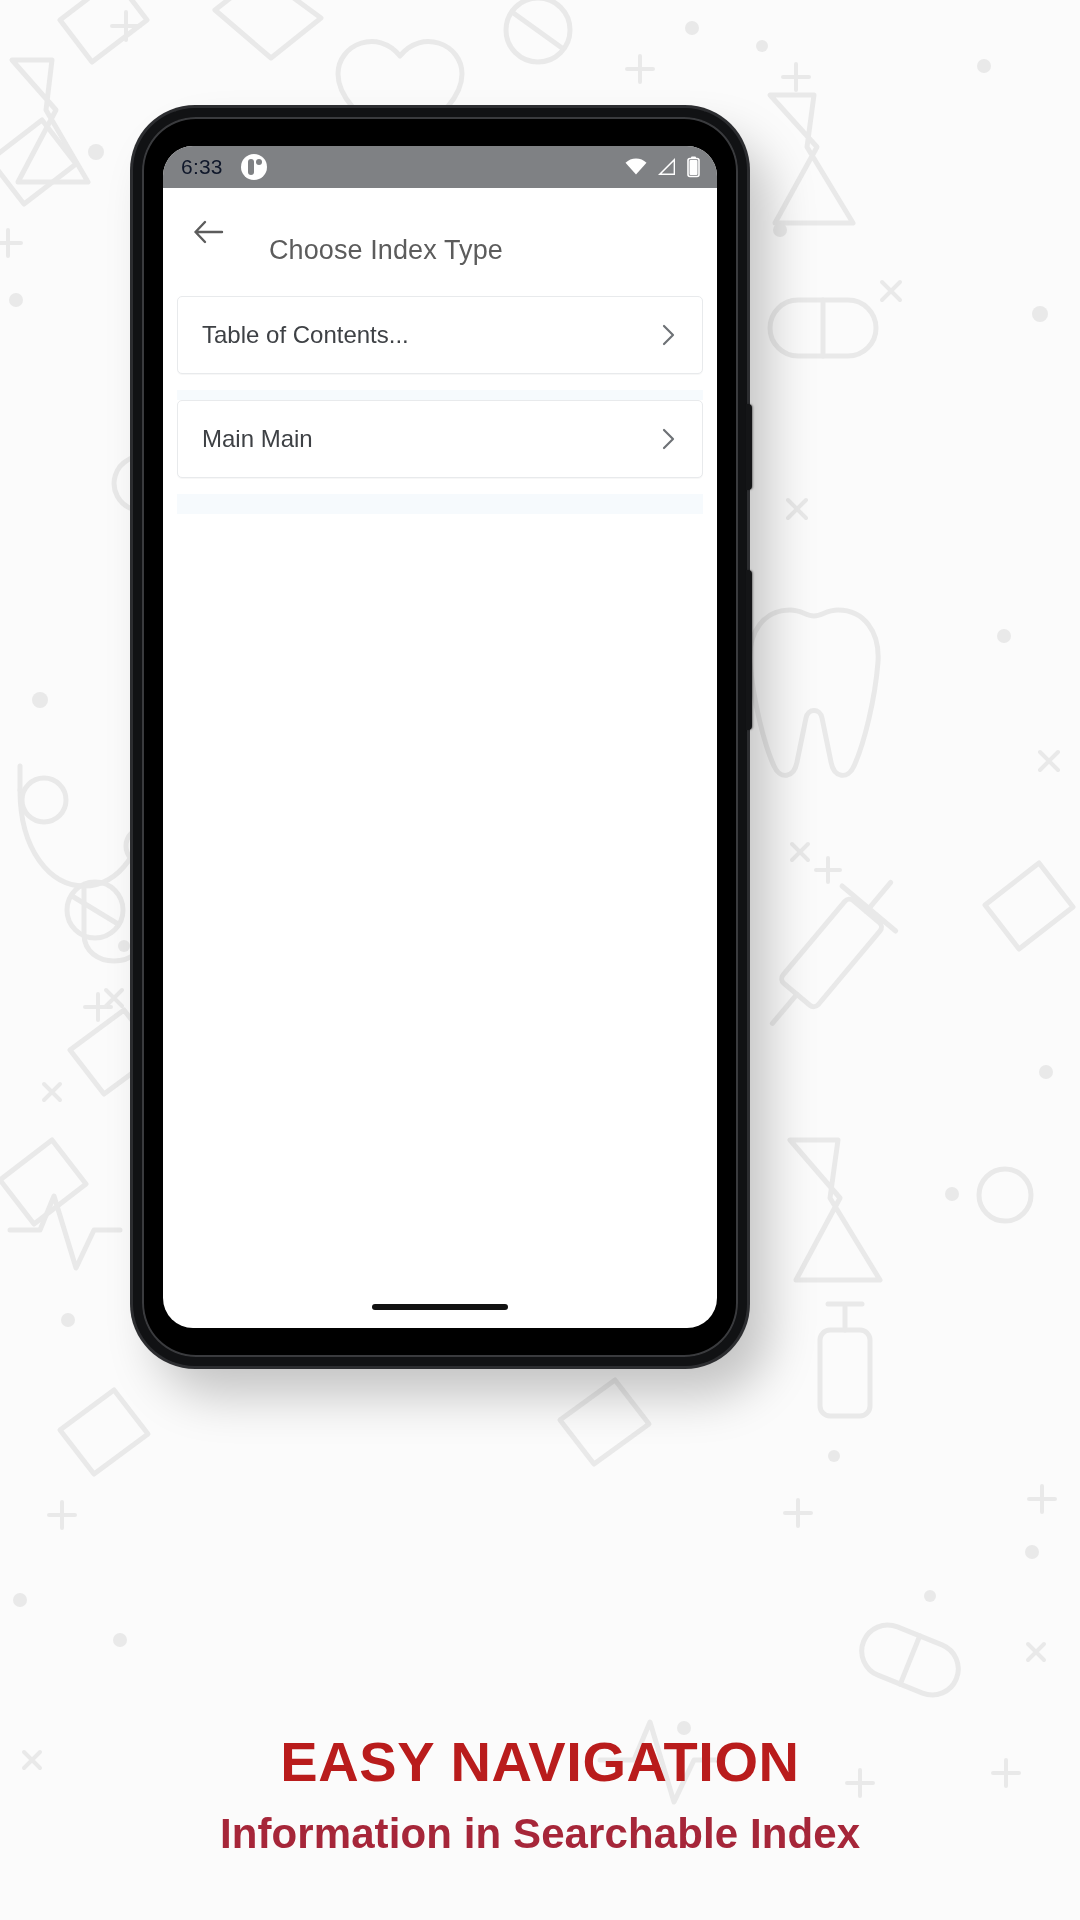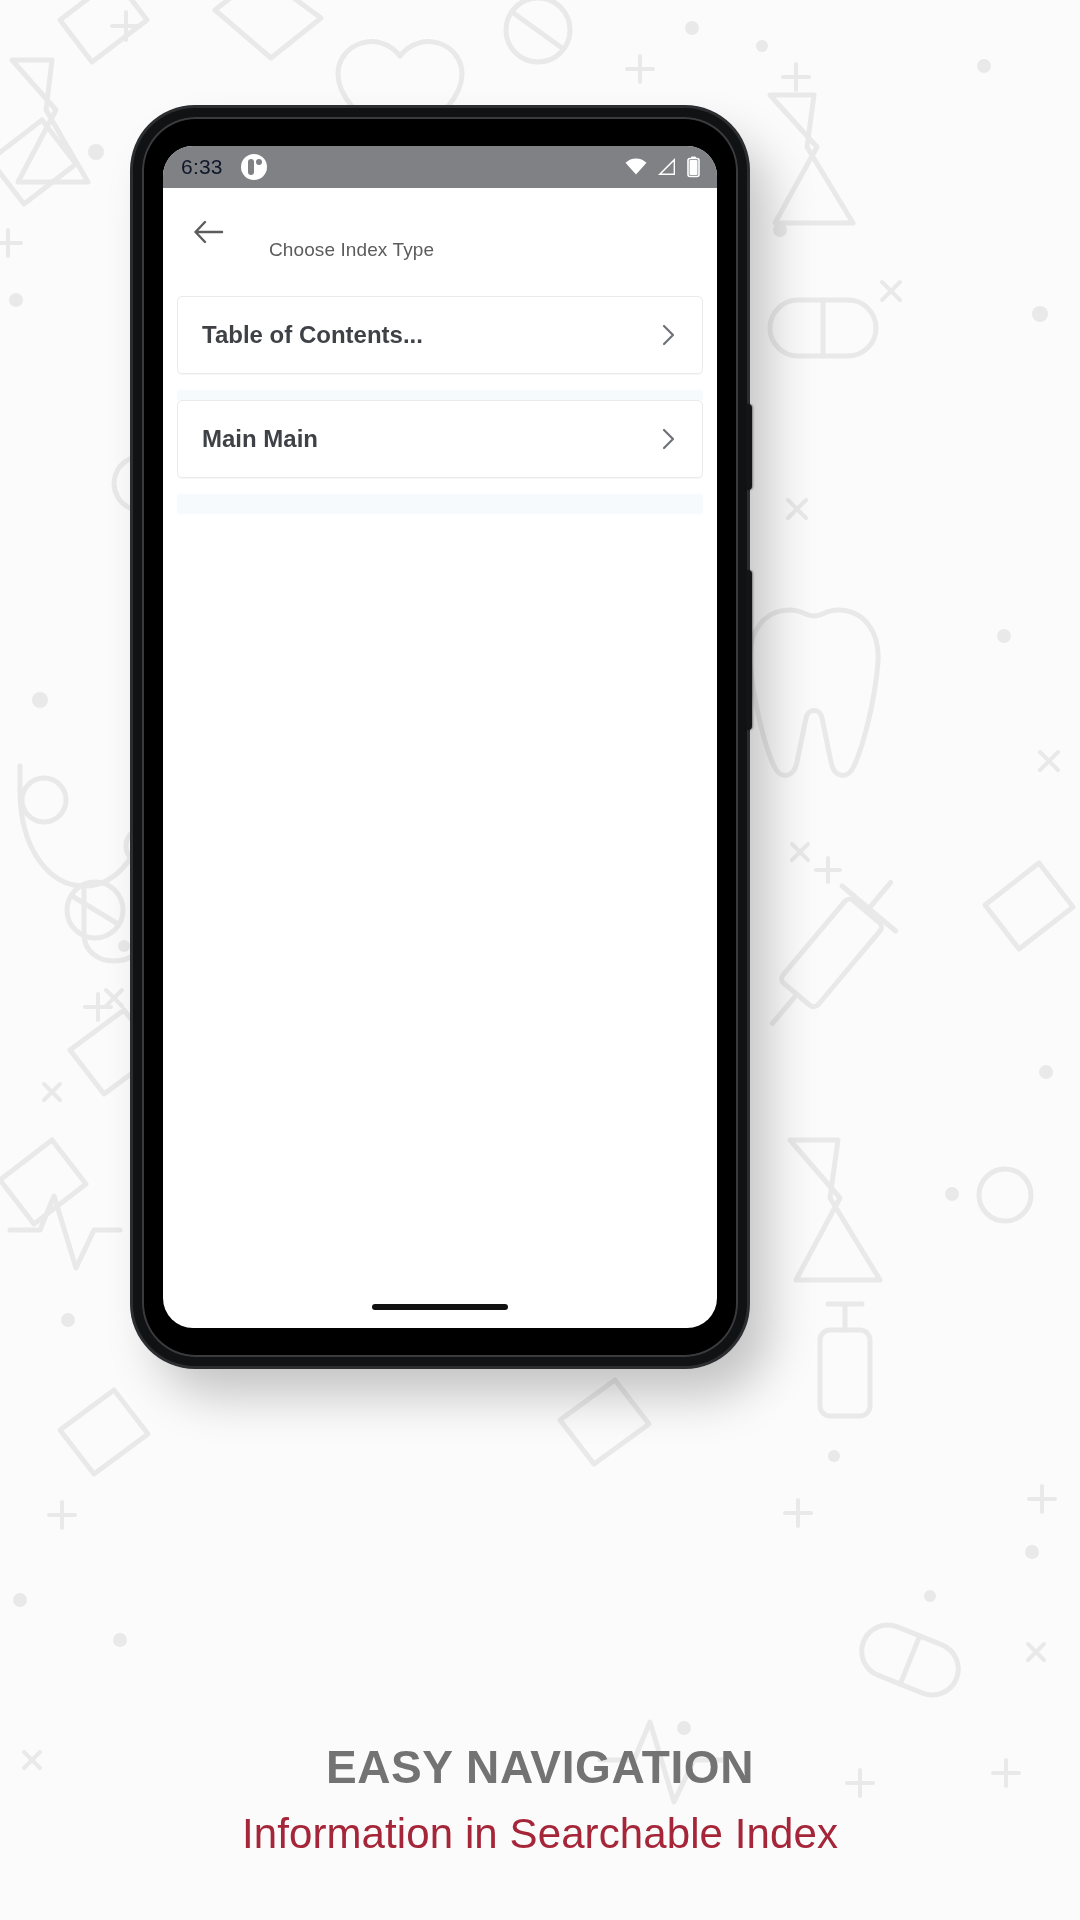--- a/index.html
+++ b/index.html
@@ -129,21 +129,21 @@
   }
   #back-button {
     width: 46px;
     height: 46px;
     display: flex;
     align-items: center;
     justify-content: center;
     flex: 0 0 auto;
   }
   #app-bar-title {
-    font-size: 19px;
+    font-size: 27px;
     color: #5c5c5c;
     font-weight: 400;
     margin-left: 38px;
     letter-spacing: .1px;
     margin-top: 36px;
   }
 
   
   #index-list {
     padding: 20px 14px 0 14px;
@@ -156,21 +156,21 @@
     border-radius: 5px;
     display: flex;
     align-items: center;
     padding: 0 22px 0 24px;
     margin-bottom: 16px;
     box-shadow: 0 1px 1px rgba(0,0,0,0.035);
   }
   .index-card-label {
     font-size: 24px;
     color: #3e4145;
-    font-weight: 700;
+    font-weight: 400;
     flex: 1 1 auto;
   }
   .chevron-icon {
     flex: 0 0 auto;
     width: 22px;
     height: 22px;
     display: flex;
     align-items: center;
     justify-content: center;
   }
@@ -194,30 +194,30 @@
   
   #caption {
     position: absolute;
     left: 0;
     right: 0;
     bottom: 62px;
     text-align: center;
     z-index: 3;
   }
   #caption-headline {
-    font-size: 46px;
+    font-size: 56px;
     font-weight: bold;
-    color: #737373;
+    color: #b91c1c;
     letter-spacing: .6px;
     text-align: center;
   }
   #caption-subline {
     margin-top: 16px;
     font-size: 42px;
-    font-weight: 400;
+    font-weight: 700;
     color: #a62639;
     letter-spacing: .1px;
   }
 </style>
 </head>
 <body>
 
 <svg id="doodle-bg" viewBox="0 0 1080 1920" xmlns="http://www.w3.org/2000/svg">
   <rect x="0" y="0" width="1080" height="1920" fill="#fbfbfb"></rect>
   <g stroke="#e9e9e9" stroke-width="5" fill="none" stroke-linecap="round" stroke-linejoin="round">

